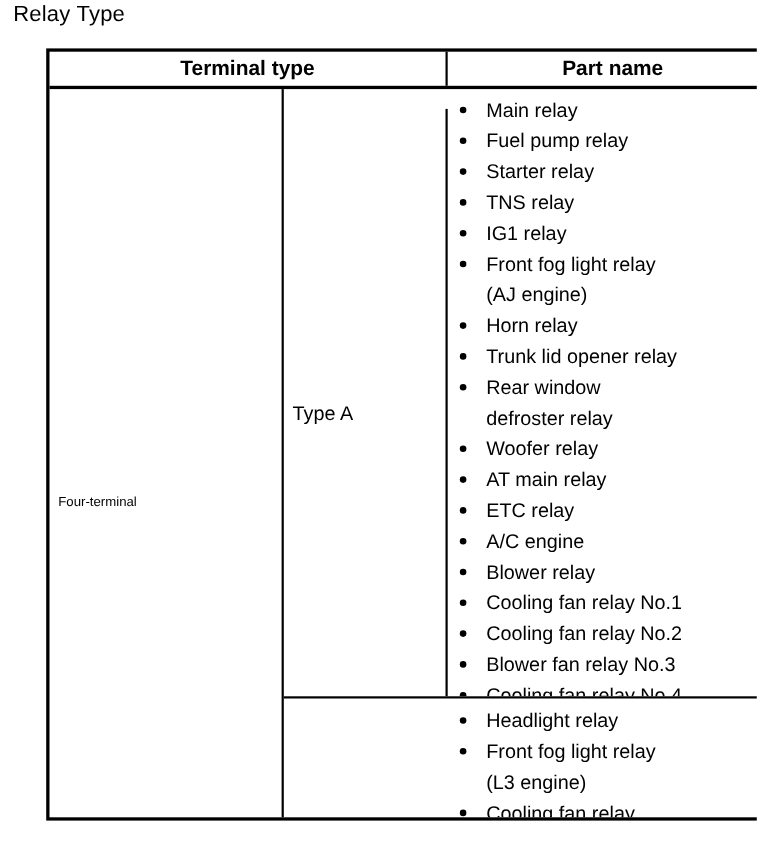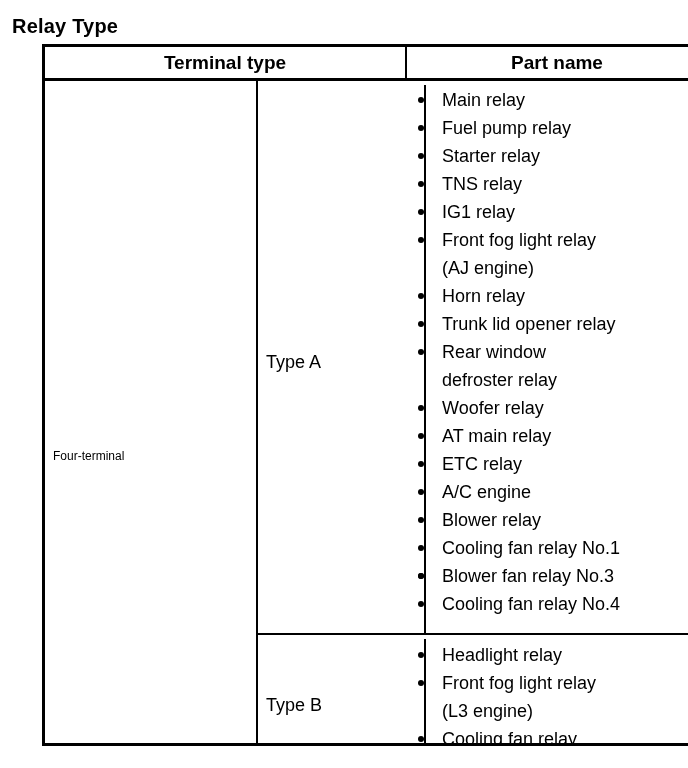--- a/index.html
+++ b/index.html
@@ -12,23 +12,23 @@
     height: 768px;
     position: relative;
     font-family: "Liberation Sans", sans-serif;
     color: #000000;
     overflow: hidden;
   }
 
   #page-title {
     position: absolute;
     left: 12px;
-    top: 14px;
+    top: 1px;
     font-size: 20px;
-    font-weight: bold;
+    font-weight: normal;
     letter-spacing: 0.2px;
     line-height: 24px;
   }
 
   #relay-table {
     position: absolute;
     left: 10px;
     top: 44px;
     width: 668px;
     height: 702px;
@@ -102,23 +102,23 @@
     left: 0;
     right: 0;
     box-sizing: border-box;
   }
   .type-row-a { top: 0; height: 554px; border-bottom: 2px solid #000; }
   .type-row-b { top: 554px; bottom: 0; }
 
   .type-label-cell {
     position: absolute;
     left: 0;
-    top: 4px;
-    bottom: 0;
-    width: 168px;
+    top: 18px;
+    bottom: 0;
+    width: 149px;
     border-right: 2px solid #000;
     box-sizing: border-box;
   }
   .type-label {
     position: absolute;
     left: 8px;
     font-size: 18px;
     line-height: 22px;
     white-space: nowrap;
   }
@@ -195,31 +195,28 @@
             <li><span class="bullet"></span><span>Horn relay</span></li>
             <li><span class="bullet"></span><span>Trunk lid opener relay</span></li>
             <li><span class="bullet"></span><span>Rear window
 defroster relay</span></li>
             <li><span class="bullet"></span><span>Woofer relay</span></li>
             <li><span class="bullet"></span><span>AT main relay</span></li>
             <li><span class="bullet"></span><span>ETC relay</span></li>
             <li><span class="bullet"></span><span>A/C engine</span></li>
             <li><span class="bullet"></span><span>Blower relay</span></li>
             <li><span class="bullet"></span><span>Cooling fan relay No.1</span></li>
-            <li><span class="bullet"></span></li>
+            <li><span class="bullet"></span><span>Cooling fan relay No.2</span></li>
             <li><span class="bullet"></span><span>Blower fan relay No.3</span></li>
             <li><span class="bullet"></span><span>Cooling fan relay No.4</span></li>
           </ul>
         </div>
       </div>
 
       <div class="type-row type-row-b">
-        <div class="type-label-cell">
-          <div class="type-label">Type B</div>
-        </div>
         <div class="parts-cell">
           <ul class="part-list">
             <li><span class="bullet"></span><span>Headlight relay</span></li>
             <li><span class="bullet"></span><span>Front fog light relay
 (L3 engine)</span></li>
             <li><span class="bullet"></span><span>Cooling fan relay</span></li>
           </ul>
         </div>
       </div>
 

